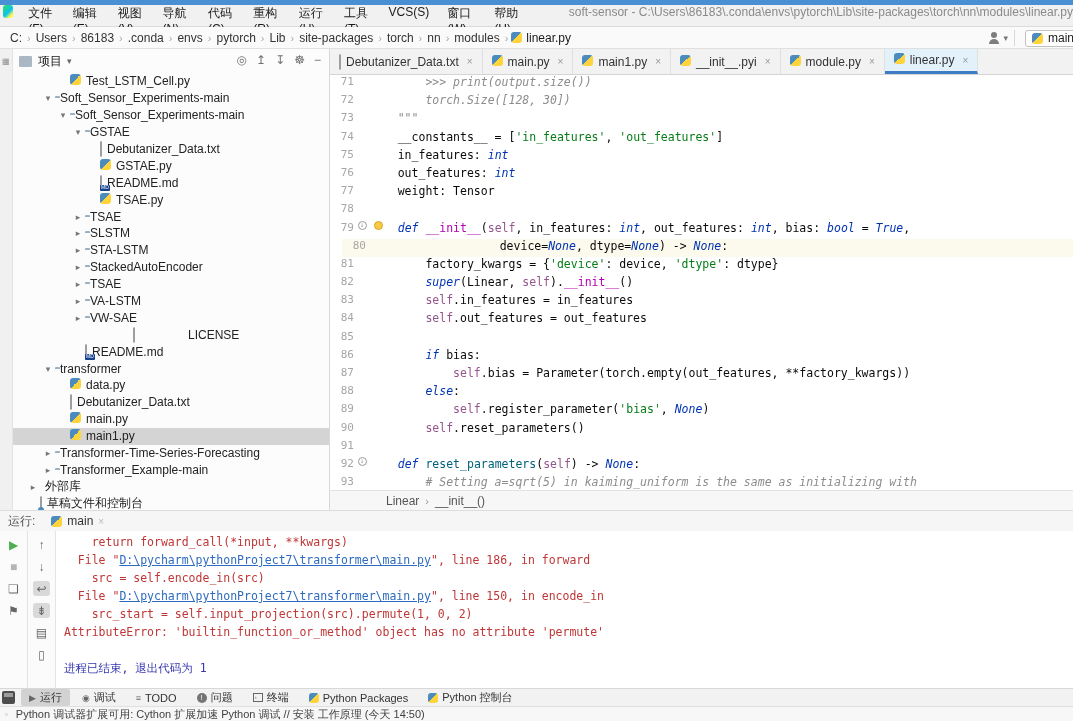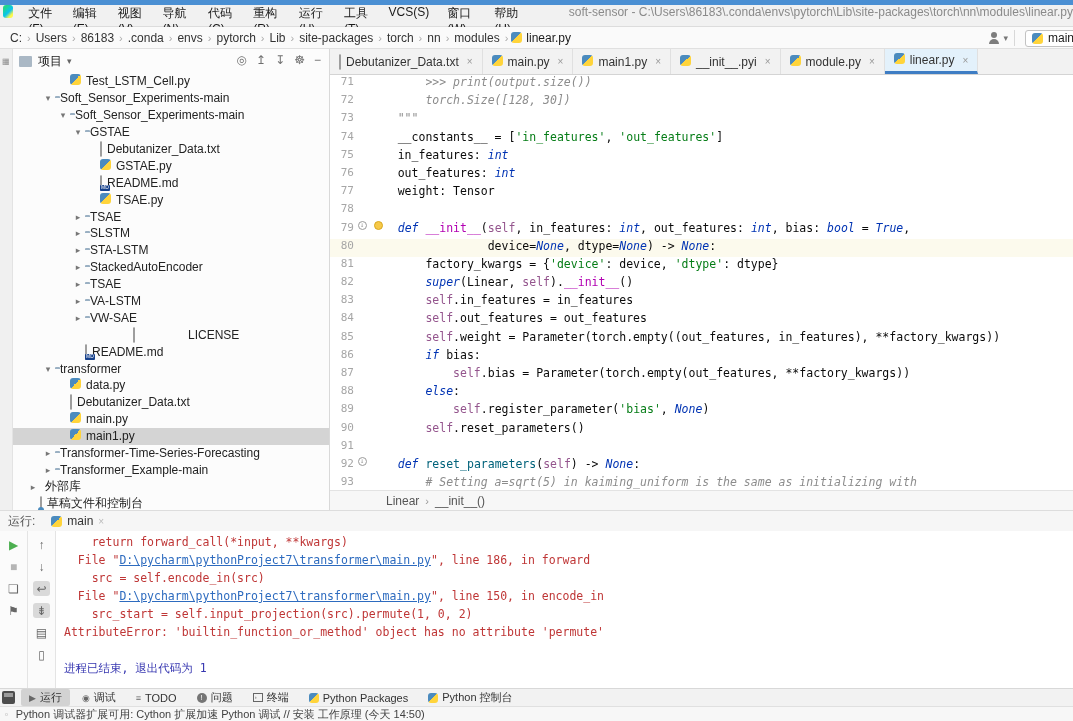--- a/index.html
+++ b/index.html
@@ -55,21 +55,21 @@
   .scricon::after { content:''; position:absolute; right:-3px; bottom:-2px; width:6px; height:6px; border-radius:50%; background:#4b8bbe; }
 
   
   .editor { position:absolute; left:330px; top:49px; width:743px; height:461px; background:#fff; }
   .tabbar { height:26px; background:#f2f2f2; border-bottom:1px solid #d4d4d4; display:flex; align-items:stretch; }
   .tab { display:flex; align-items:center; gap:5px; padding:0 9px; border-right:1px solid #e0e0e0; color:#333; }
   .tab .x { color:#999; font-size:10px; margin-left:3px; }
   .tab.active { background:#e3f1fb; border-bottom:3px solid #3e7dc4; }
   .code { position:relative; height:415px; overflow:hidden; font-family:"DejaVu Sans Mono", monospace; font-size:11.5px; }
   .cl { height:18.2px; display:flex; align-items:flex-start; }
-  .cl.caret { background:#fcfaed; }
+  .cl.caret { background:#fcfaed;margin-left:12px; }
   .ln { width:24px; text-align:right; color:#a6a6a6; font-size:11px; flex:none; }
   .gi { width:16px; flex:none; display:flex; align-items:center; justify-content:center; }
   .ovr { width:9px; height:9px; border:1px solid #9a9a9a; border-radius:50%; color:#9a9a9a; font-size:7px; line-height:7px; text-align:center; }
   .bulb { position:absolute; left:44px; width:9px; height:9px; border-radius:50%; background:#f7c948; border:1px solid #d8a821; }
   .cl pre { margin:0; white-space:pre; font-family:inherit; font-size:inherit; }
   .c-k{color:#0033b3;font-style:italic;} .c-s{color:#067d17;} .c-m{color:#b200b2;} .c-sf{color:#94558d;}
   .c-c{color:#8c8c8c;font-style:italic;} .c-t{color:#0a0a0a;} .c-fn{color:#00627a;}
   .ed-bc { height:20px; background:#f7f7f7; border-top:1px solid #e3e3e3; display:flex; align-items:center; padding-left:56px; color:#555; }
   .ed-bc .sep { color:#999; padding:0 6px; font-size:11px; }
 
@@ -422,21 +422,20 @@
         <pre><span class="c-t">        </span><span class="c-sf">self</span><span class="c-t">.in_features = in_features</span></pre>
       </div>
       <div class="cl">
         <span class="ln">84</span>
         <span class="gi"></span>
         <pre><span class="c-t">        </span><span class="c-sf">self</span><span class="c-t">.out_features = out_features</span></pre>
       </div>
       <div class="cl">
         <span class="ln">85</span>
         <span class="gi"></span>
-        <pre><span class="c-t">        </span><span class="c-sf">self</span><span class="c-t">.weight = Parameter(torch.empty((out_features, in_features), **factory_kwargs))</span></pre>
       </div>
       <div class="cl">
         <span class="ln">86</span>
         <span class="gi"></span>
         <pre><span class="c-t">        </span><span class="c-k">if</span><span class="c-t"> bias:</span></pre>
       </div>
       <div class="cl">
         <span class="ln">87</span>
         <span class="gi"></span>
         <pre><span class="c-t">            </span><span class="c-sf">self</span><span class="c-t">.bias = Parameter(torch.empty(out_features, **factory_kwargs))</span></pre>

